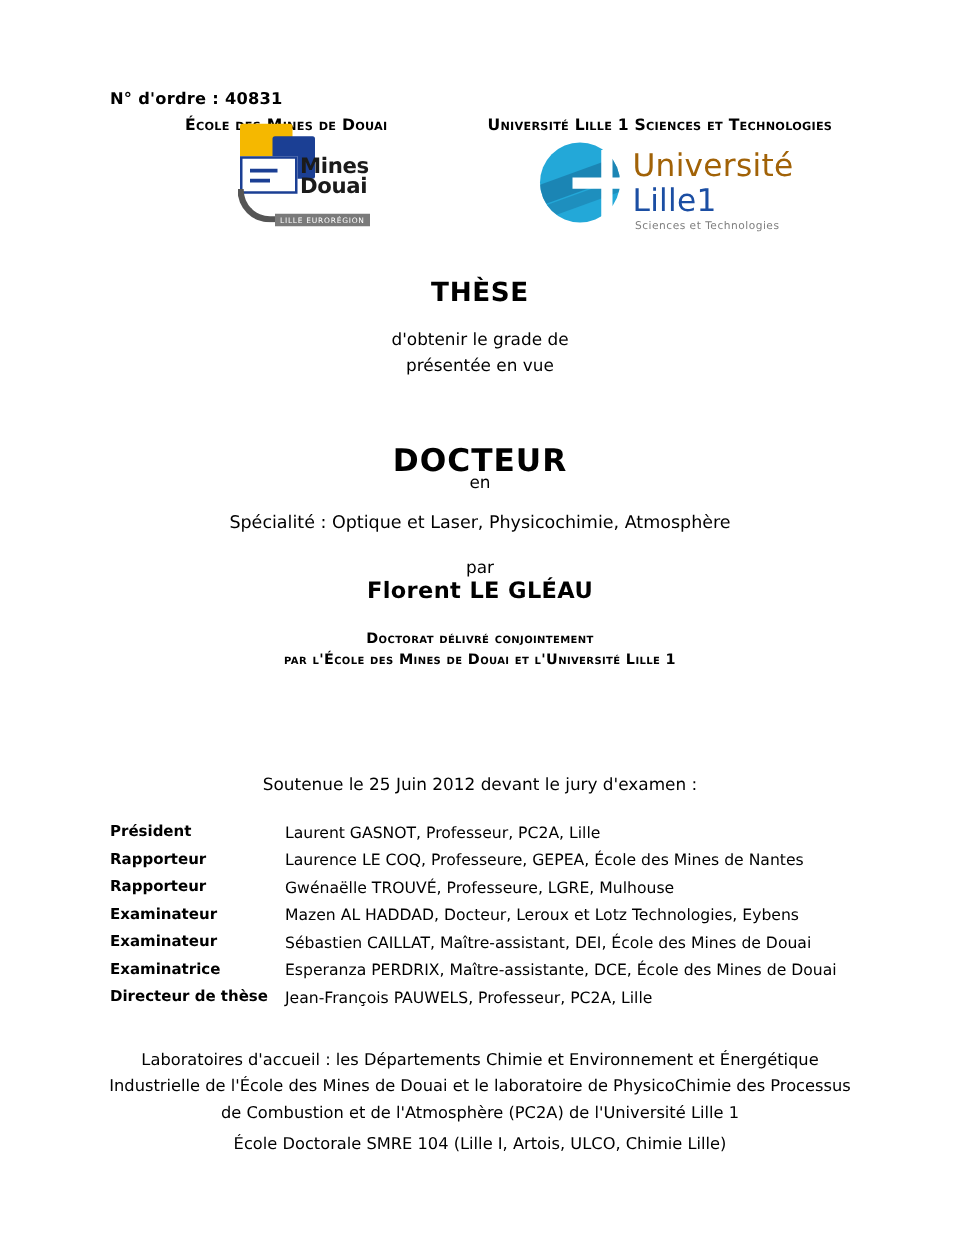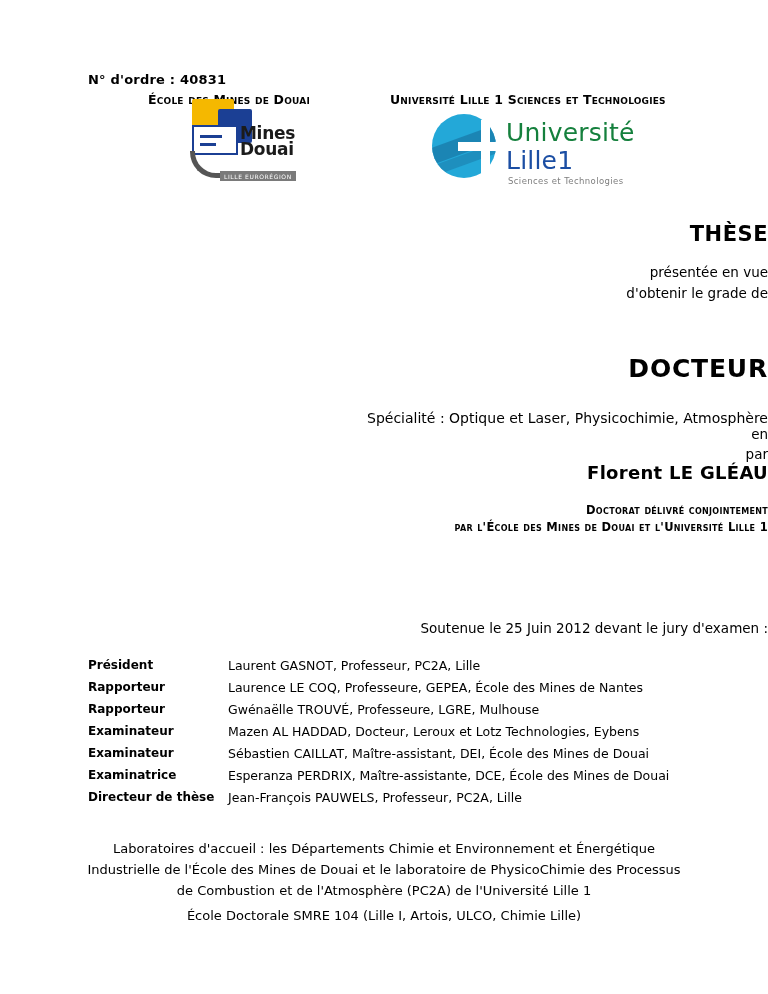--- a/index.html
+++ b/index.html
@@ -173,21 +173,21 @@
   .logo-lille .cross-h {
     position: absolute;
     left: 26px; top: 32px;
     width: 56px; height: 9px;
     background: #ffffff;
   }
   .logo-lille .u-name {
     position: absolute;
     left: 74px; top: 8px;
     font-size: 25px;
-    color: #15803d;
+    color: #a16207;
     letter-spacing: 0.2px;
   }
   .logo-lille .u-name2 {
     position: absolute;
     left: 74px; top: 36px;
     font-size: 25px;
     color: #1b4ea3;
     letter-spacing: 0.2px;
   }
   .logo-lille .u-sub {
@@ -195,38 +195,38 @@
     left: 76px; top: 66px;
     font-size: 8.5px;
     color: #7e7e7e;
     letter-spacing: 0.4px;
   }
 
   .block {
     position: absolute;
     left: 0;
     width: 768px;
-    text-align: right;
+    text-align: center;
   }
 
   .these {
     top: 222px;
     font-size: 21px;
     font-weight: bold;
     letter-spacing: 0.5px;
   }
   .presentee { top: 262px; font-size: 13.5px; line-height: 21px; }
   .docteur {
     top: 322px;
     font-size: 25px;
     font-weight: bold;
     letter-spacing: 0.8px;
     margin-top: 32px;
   }
-  .en { top: 378px; font-size: 13.5px; margin-top: 48px; }
+  .en { top: 378px; font-size: 13.5px; }
   .specialite { top: 410px; font-size: 14px; }
   .par { top: 446px; font-size: 13.5px; }
   .author {
     top: 462px;
     font-size: 18px;
     font-weight: bold;
     letter-spacing: 0.3px;
   }
   .delivre {
     top: 502px;
@@ -323,22 +323,22 @@
       <div class="cross-v"></div>
       <div class="u-name">Université</div>
       <div class="u-name2">Lille1</div>
       <div class="u-sub">Sciences et Technologies</div>
     </div>
   </div>
 
   <div class="block these">THÈSE</div>
 
   <div class="block presentee">
+    <div>d'obtenir le grade de</div>
     <div>présentée en vue</div>
-    <div>d'obtenir le grade de</div>
   </div>
 
   <div class="block docteur">DOCTEUR</div>
 
   <div class="block en">en</div>
 
   <div class="block specialite">Spécialité : Optique et Laser, Physicochimie, Atmosphère</div>
 
   <div class="block par">par</div>
 

